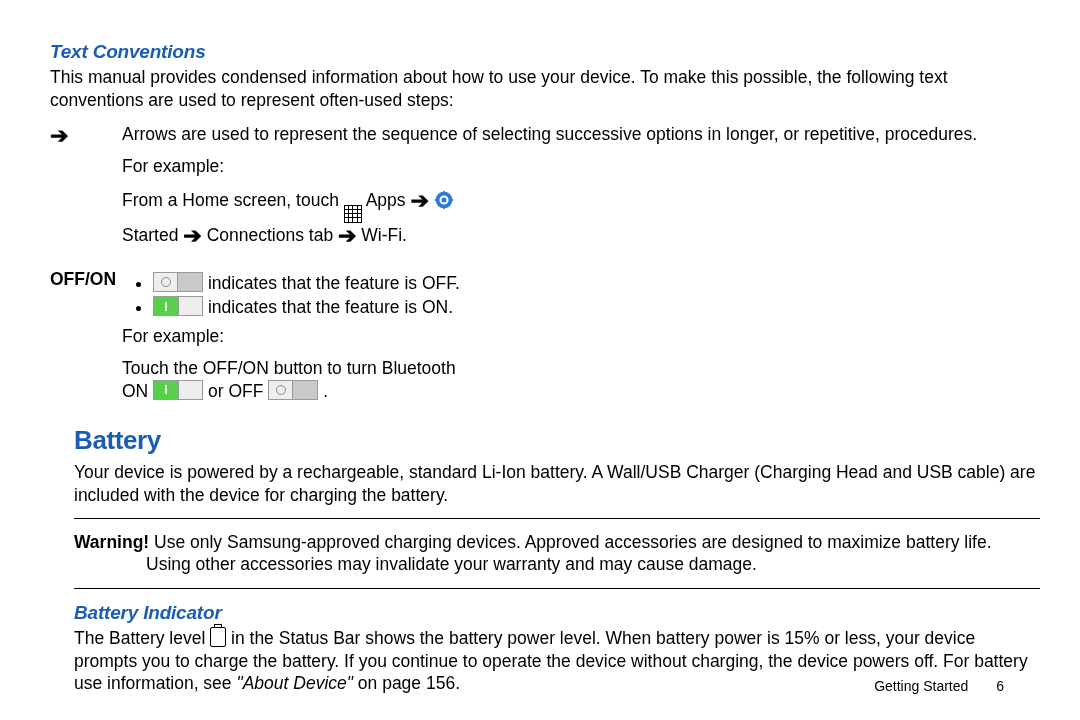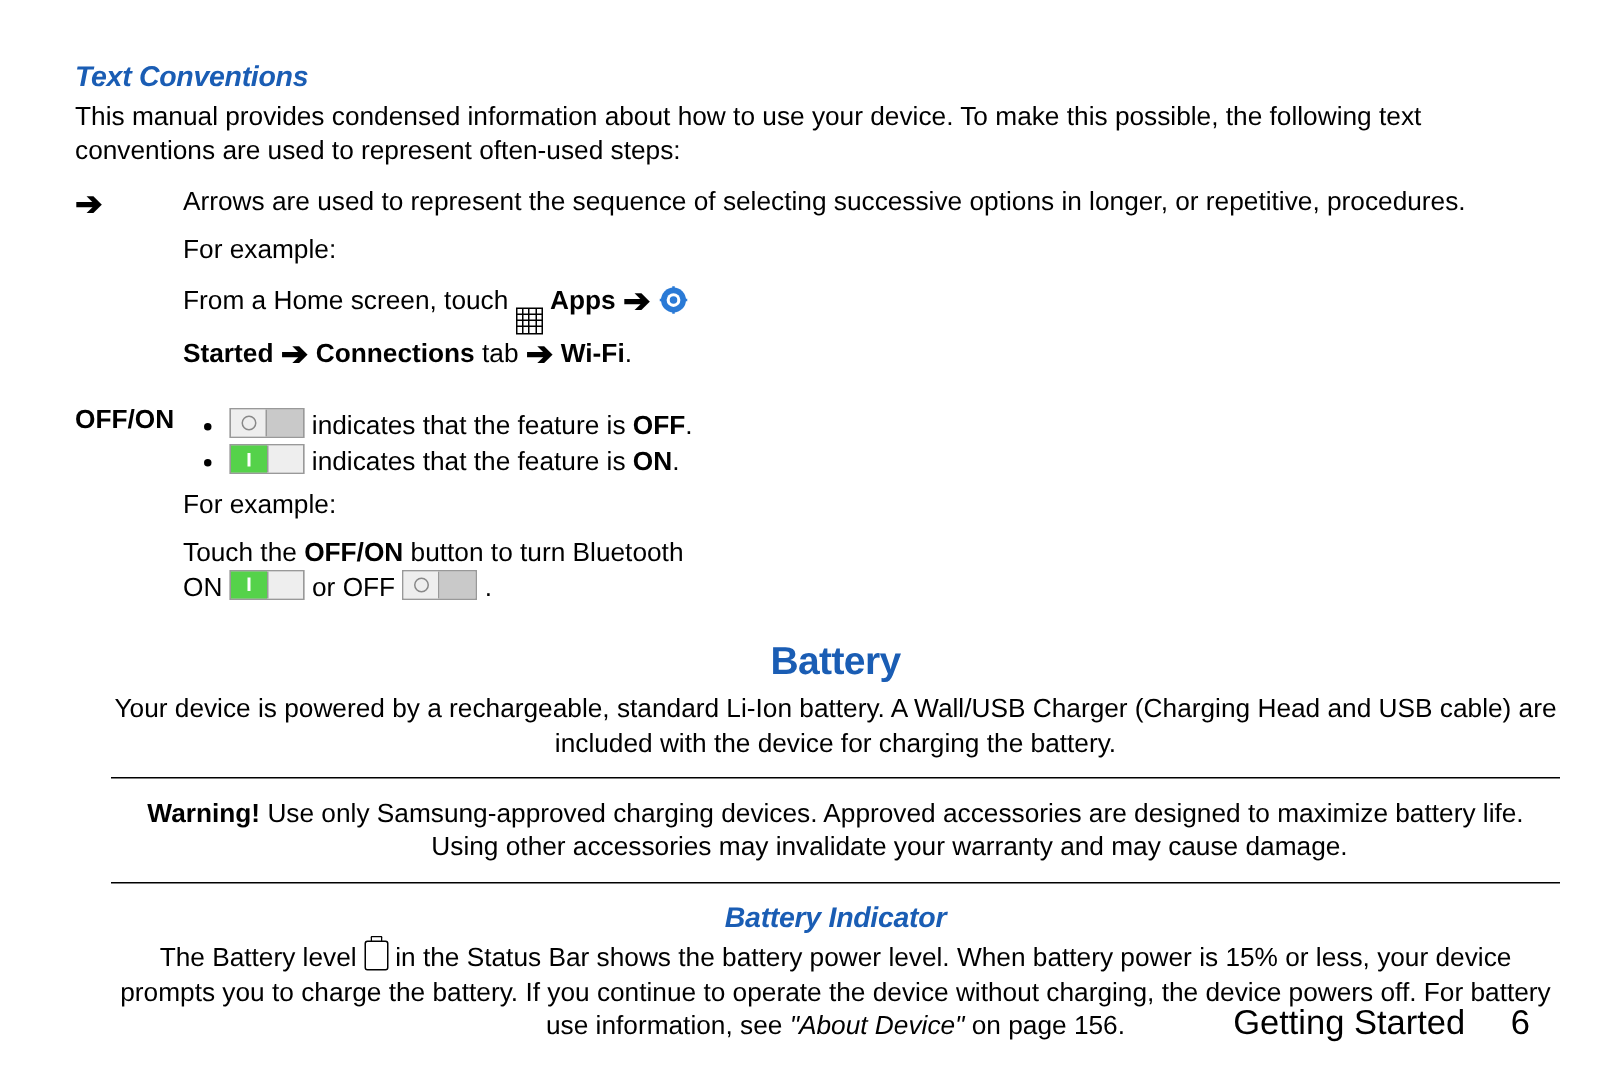--- a/index.html
+++ b/index.html
@@ -21,21 +21,20 @@
     font-size: 17.5px;
     line-height: 1.28;
   }
   .col {
     flex: 1;
     padding-right: 24px;
   }
   .col + .col {
     padding-left: 24px;
     padding-right: 0;
-    text-align: center;
   }
   .h-sub {
     font-style: italic;
     font-weight: bold;
     color: #1a5db4;
     font-size: 19px;
     margin: 0 0 2px 0;
     letter-spacing: -0.2px;
   }
   .h-main {
@@ -106,35 +105,35 @@
   .toggle.on .rest { position:absolute; left:0; width:24px; height:100%; background:#55d24a; display:flex; align-items:center; justify-content:center; }
   .toggle.on .rest::after { content:""; width:2px; height:9px; background:#fff; }
   .toggle.on .knob { right:0; border-left:1px solid #999; border-right:none; }
   .bullets { margin: 4px 0 6px 0; padding-left: 18px; }
   .bullets li { margin: 2px 13px; }
   .rule { border: none; border-top: 1.5px solid #000; margin: 12px 0 12px 0; }
   .warn-label { font-weight: bold; }
   .footer {
     position: absolute;
     bottom: 24px;
-    right: 60px;
-    font-size: 23px;
+    right: 76px;
+    font-size: 14px;
   }
   .page-num { margin-left: 24px; }
   .batt-icon {
     display:inline-block; width:14px; height:18px;
     border:1.5px solid #000; border-radius:2px;
     position:relative; vertical-align:-3px;
   }
   .batt-icon::before {
     content:""; position:absolute; top:-4px; left:3px; width:6px; height:3px;
     border:1.5px solid #000; border-bottom:none; border-radius:1px 1px 0 0;
   }
   .italic { font-style: italic; }
-  b { font-weight: bold; }
+  b { font-weight: normal; }
 </style>
 </head>
 <body>
 
 <div class="page">
   <div class="col">
     <div class="h-sub">Text Conventions</div>
     <p>This manual provides condensed information about how to use your device. To make this possible, the following text conventions are used to represent often-used steps:</p>
 
     <div class="defrow">

